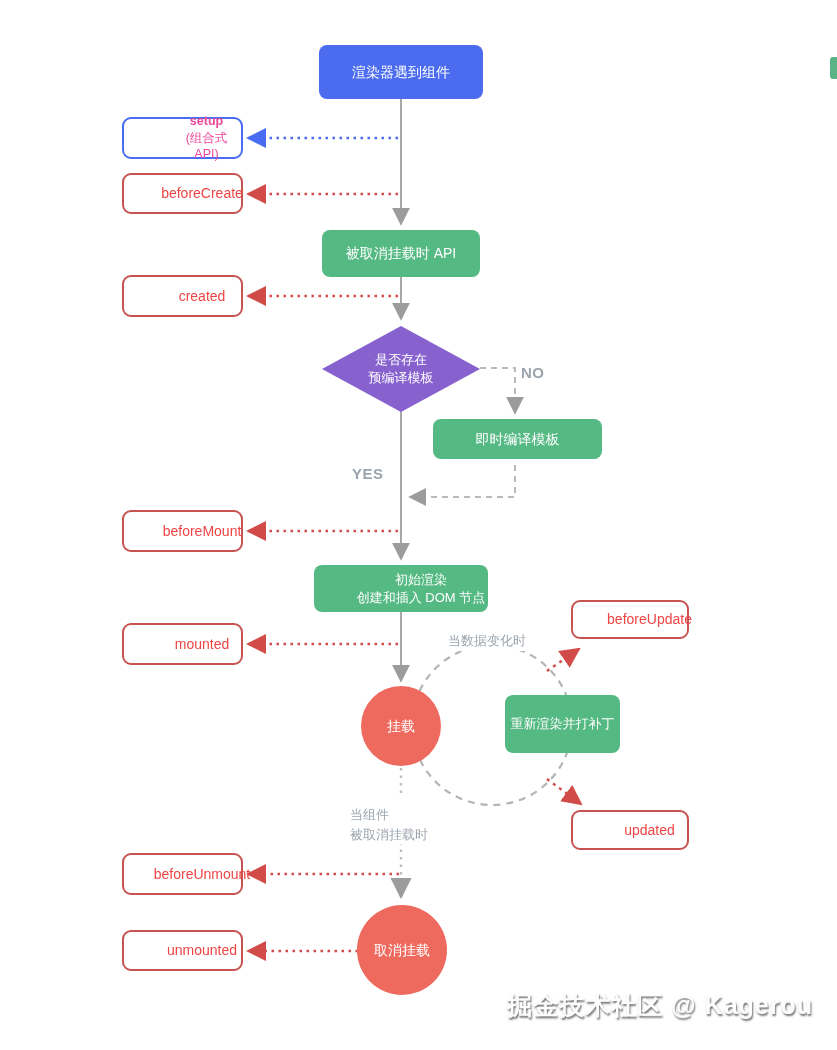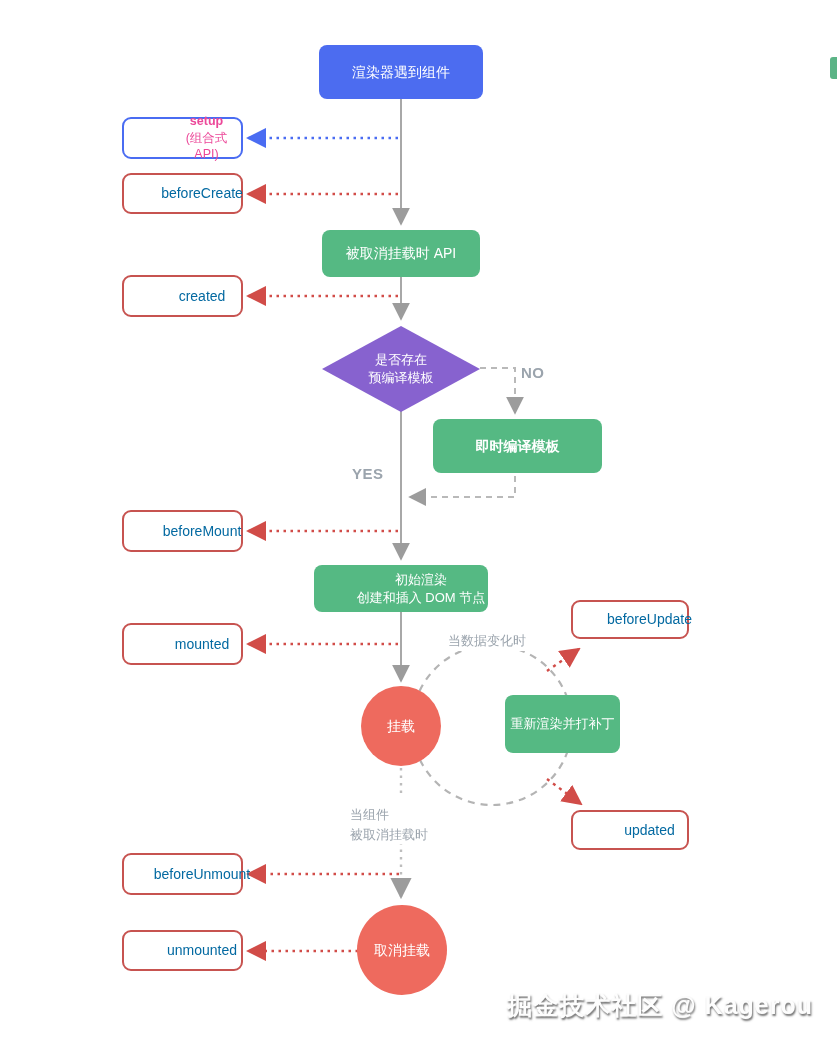--- a/index.html
+++ b/index.html
@@ -9,21 +9,21 @@
   }
   #connectors{position:absolute;left:0;top:0;width:837px;height:1050px;}
   .node{
     position:absolute;display:flex;flex-direction:column;align-items:center;justify-content:center;
     text-align:center;line-height:1.35;box-sizing:border-box;
   }
   .solid{color:#ffffff;border-radius:8px;font-size:14px;}
   .solid-blue{background:#4c6cf0;}
   .solid-green{background:#55b983;}
   .outline{background:#ffffff;border:2px solid;border-radius:9px;font-size:14px;}
-  .outline-red{border-color:#c75350;color:#0369a1;padding-left:39px;}
+  .outline-red{border-color:#c75350;color:#ef4444;padding-left:39px;}
   .outline-blue{border-color:#4a6cf2;color:#ec4899;font-size:12.5px;padding-left:48px;}
   .circle{border-radius:50%;background:#ee6a5e;color:#fff;font-size:14px;}
   .diamond{
     background:#8762cf;color:#fff;font-size:13px;
     clip-path:polygon(50% 0,100% 50%,50% 100%,0 50%);
   }
   .lbl{position:absolute;color:#9ba4ad;font-size:13px;text-align:left;line-height:1.5;background:#fff;}
   .lbl-bold{font-weight:700;font-size:15px;letter-spacing:.5px;}
   .watermark{
     position:absolute;right:24px;bottom:28px;font-size:25px;font-weight:700;color:#fdfdfd;
@@ -96,21 +96,21 @@
     <span>created</span>
   </div>
 
   <div class="node diamond" style="left:322px;top:326px;width:158px;height:86px;">
     <span>是否存在</span>
     <span>预编译模板</span>
   </div>
 
   <div class="lbl lbl-bold" style="left:521px;top:362px;width:42px;">NO</div>
 
-  <div class="node solid solid-green" style="left:433px;top:419px;width:169px;height:54px;font-weight:bold;">
+  <div class="node solid solid-green" style="left:433px;top:419px;width:169px;height:40px;">
     <span>即时编译模板</span>
   </div>
 
   <div class="lbl lbl-bold" style="left:352px;top:463px;width:42px;">YES</div>
 
   <div class="node outline outline-red" style="left:122px;top:510px;width:121px;height:42px;">
     <span>beforeMount</span>
   </div>
 
   <div class="node solid solid-green" style="left:314px;top:565px;width:174px;height:47px;font-size:13px;padding-left:40px;">

